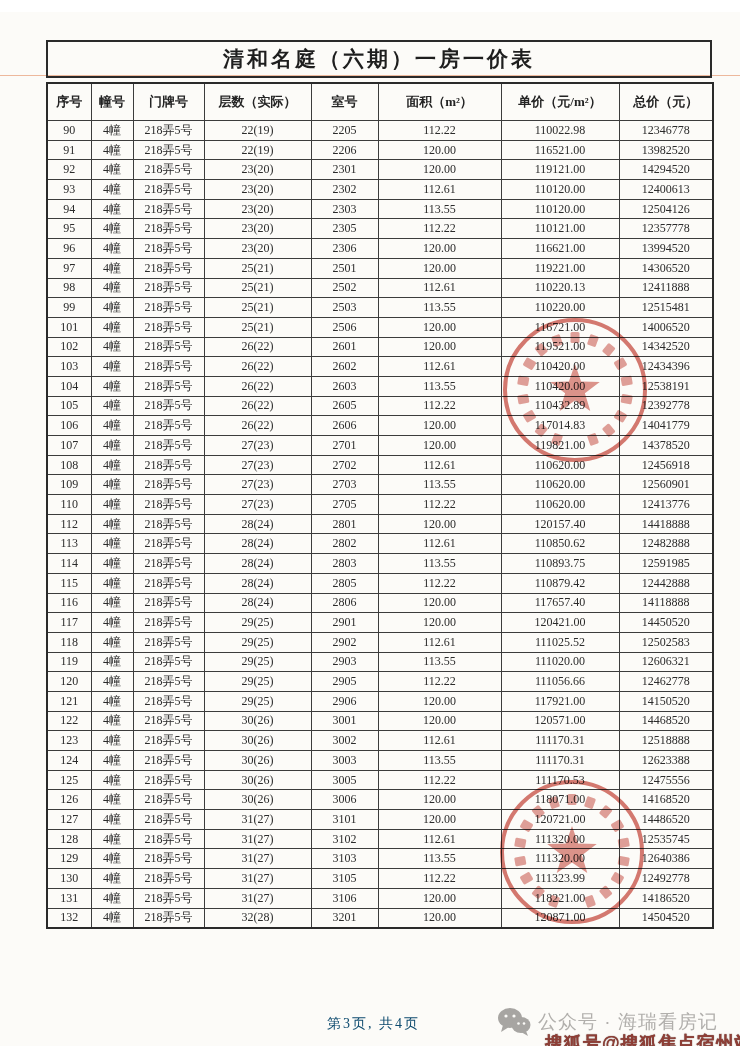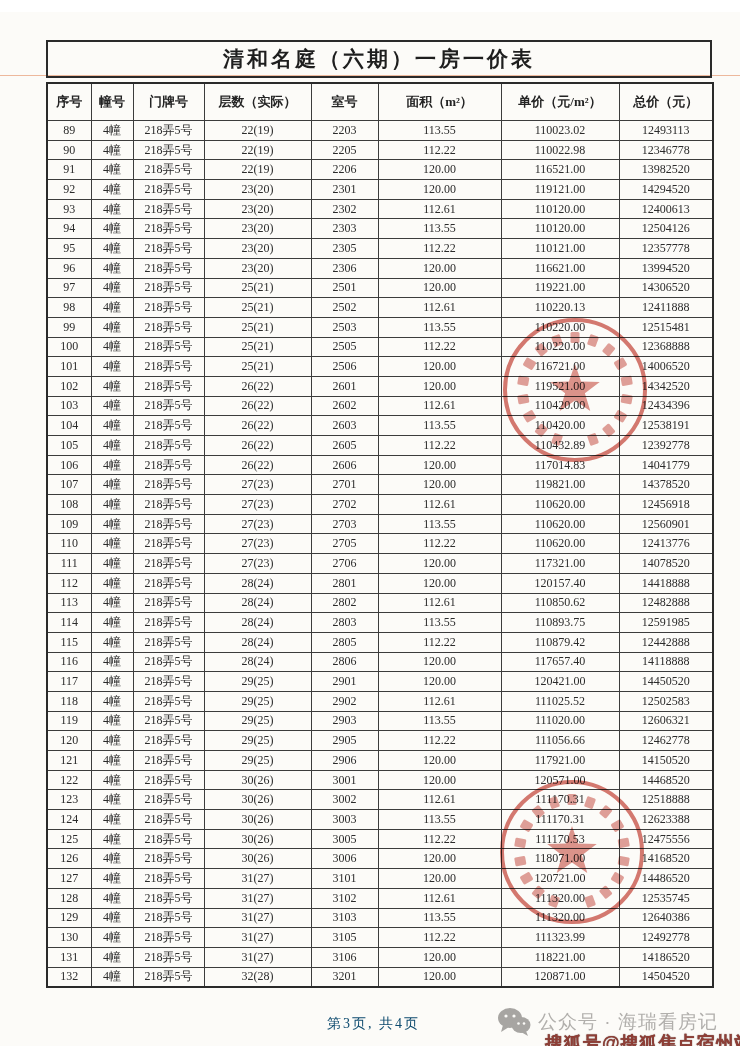--- a/index.html
+++ b/index.html
@@ -84,30 +84,20 @@
           <th>门牌号</th>
           <th>层数（实际）</th>
           <th>室号</th>
           <th>面积（m²）</th>
           <th>单价（元/m²）</th>
           <th>总价（元）</th>
         </tr>
       </thead>
     <tbody>
         <tr>
-          <td>89</td>
-          <td>4幢</td>
-          <td>218弄5号</td>
-          <td>22(19)</td>
-          <td>2203</td>
-          <td>113.55</td>
-          <td>110023.02</td>
-          <td>12493113</td>
-        </tr>
-        <tr>
           <td>90</td>
           <td>4幢</td>
           <td>218弄5号</td>
           <td>22(19)</td>
           <td>2205</td>
           <td>112.22</td>
           <td>110022.98</td>
           <td>12346778</td>
         </tr>
         <tr>
@@ -194,30 +184,20 @@
           <td>99</td>
           <td>4幢</td>
           <td>218弄5号</td>
           <td>25(21)</td>
           <td>2503</td>
           <td>113.55</td>
           <td>110220.00</td>
           <td>12515481</td>
         </tr>
         <tr>
-          <td>100</td>
-          <td>4幢</td>
-          <td>218弄5号</td>
-          <td>25(21)</td>
-          <td>2505</td>
-          <td>112.22</td>
-          <td>110220.00</td>
-          <td>12368888</td>
-        </tr>
-        <tr>
           <td>101</td>
           <td>4幢</td>
           <td>218弄5号</td>
           <td>25(21)</td>
           <td>2506</td>
           <td>120.00</td>
           <td>116721.00</td>
           <td>14006520</td>
         </tr>
         <tr>
@@ -302,30 +282,20 @@
         </tr>
         <tr>
           <td>110</td>
           <td>4幢</td>
           <td>218弄5号</td>
           <td>27(23)</td>
           <td>2705</td>
           <td>112.22</td>
           <td>110620.00</td>
           <td>12413776</td>
-        </tr>
-        <tr>
-          <td>111</td>
-          <td>4幢</td>
-          <td>218弄5号</td>
-          <td>27(23)</td>
-          <td>2706</td>
-          <td>120.00</td>
-          <td>117321.00</td>
-          <td>14078520</td>
         </tr>
         <tr>
           <td>112</td>
           <td>4幢</td>
           <td>218弄5号</td>
           <td>28(24)</td>
           <td>2801</td>
           <td>120.00</td>
           <td>120157.40</td>
           <td>14418888</td>

